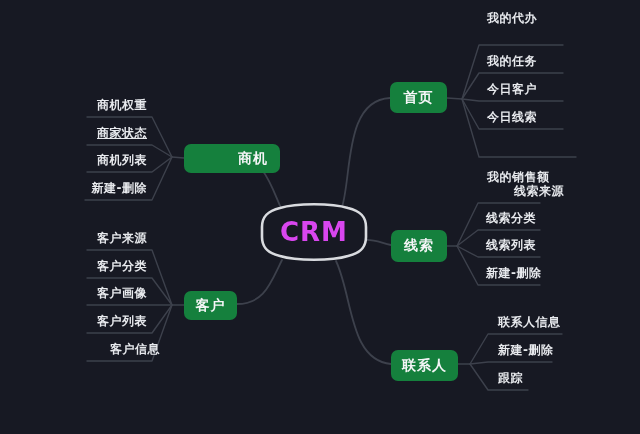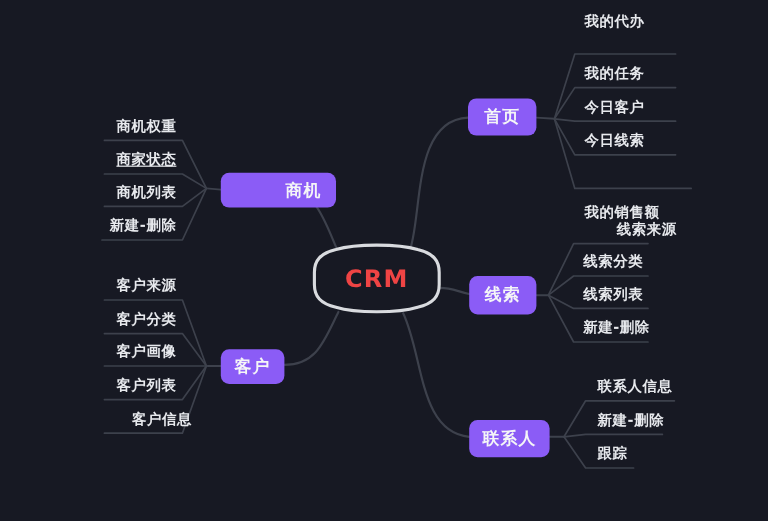--- a/index.html
+++ b/index.html
@@ -21,21 +21,21 @@
     stroke: #3d414c;
     stroke-linecap: round;
     stroke-linejoin: round;
   }
   .edges path.rootlink { stroke-width: 1.8; }
   .edges path.stub     { stroke-width: 1.6; }
   .edges path.leafline { stroke-width: 1.4; }
   .branch {
     position: absolute;
     z-index: 2;
-    background: #8b5cf6;
+    background: #15803d;
     color: #f4f5f7;
     border-radius: 7px;
     display: flex;
     align-items: center;
     justify-content: center;
     font-size: 14px;
     font-weight: bold;
     letter-spacing: 1px;
     cursor: default;
   }
@@ -57,22 +57,22 @@
     width: 112px; height: 64px;
     z-index: 3;
   }
   .root svg { position:absolute; left:0; top:0; }
   .root .root-label {
     position: absolute;
     left: 0; top: 0; right: 0; bottom: 0;
     display: flex;
     align-items: center;
     justify-content: center;
-    color: #ef4444;
-    font-size: 20px;
+    color: #d946ef;
+    font-size: 26px;
     font-weight: bold;
     letter-spacing: 1px;
   }
 </style>
 </head>
 <body>
 
 <div class="canvas">
 
   <svg class="edges" width="640" height="434" viewBox="0 0 640 434">

